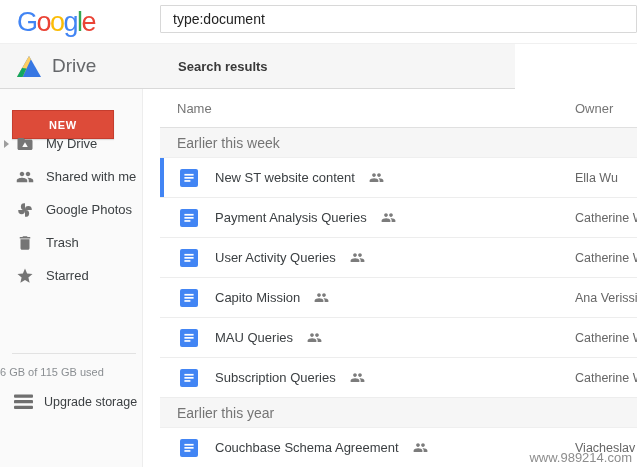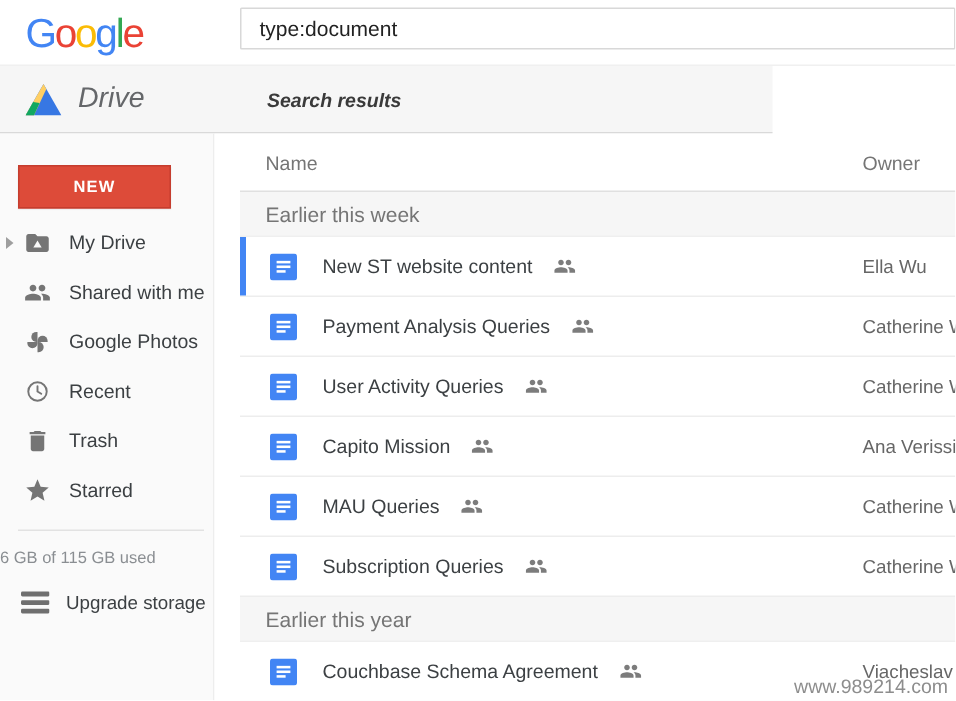--- a/index.html
+++ b/index.html
@@ -11,38 +11,38 @@
           border-bottom:1px solid #f0f0f0;box-sizing:border-box;}
   .glogo{position:absolute;left:17px;top:7px;font-size:27px;font-weight:500;
          letter-spacing:-1.5px;line-height:30px;cursor:pointer;}
   .cb{color:#4285F4}.cr{color:#EA4335}.cy{color:#FBBC05}.cg{color:#34A853}
   .searchbox{position:absolute;left:160px;top:5px;width:477px;height:28px;box-sizing:border-box;
              border:1px solid #d8d8d8;border-radius:1px;padding:0 12px;font-size:14px;color:#222;
              font-family:"Liberation Sans",sans-serif;outline:none;background:#fff;}
 
   
   .appbar{position:absolute;left:0;top:44px;width:515px;height:45px;background:#f6f6f6;
-          border-bottom:1px solid #d9d9d9;box-sizing:border-box;font-style:italic;}
+          border-bottom:1px solid #d9d9d9;box-sizing:border-box;}
   .drive-brand{position:absolute;left:17px;top:0;height:44px;display:flex;align-items:center;cursor:pointer;}
   .drive-brand svg{display:block;}
   .drive-name{margin-left:11px;font-size:19px;color:#65676a;}
   .page-title{position:absolute;left:178px;top:0;height:44px;display:flex;align-items:center;
               font-size:13px;font-weight:bold;color:#3a3a3a;}
 
   
   .body{position:absolute;left:0;top:89px;width:637px;height:378px;}
 
   
   .sidebar{position:absolute;left:0;top:0;width:143px;height:378px;background:#fafafa;
            border-right:1px solid #ededed;box-sizing:border-box;}
   .new-btn{position:absolute;left:12px;top:21px;width:100px;height:27px;background:#DD4B39;
            border:1px solid #c53d2e;border-radius:0;color:#fff;font-size:11px;font-weight:bold;
            letter-spacing:.8px;display:flex;align-items:center;justify-content:center;cursor:pointer;
            box-shadow:0 1px 1px rgba(0,0,0,.12);}
-  .nav{position:absolute;left:0;top:56px;width:143px;}
+  .nav{position:absolute;left:0;top:38px;width:143px;}
   .nav-item{position:relative;height:33px;display:flex;align-items:center;padding-left:16px;cursor:pointer;}
   .nav-item svg{display:block;flex:0 0 auto;}
   .nav-label{margin-left:12px;font-size:13px;color:#3c4043;white-space:nowrap;}
   .expander{position:absolute;left:4px;top:50%;margin-top:-4px;width:0;height:0;
             border-left:5px solid #9e9e9e;border-top:4px solid transparent;border-bottom:4px solid transparent;}
   .side-divider{position:absolute;left:12px;right:6px;top:264px;height:1px;background:#e2e2e2;}
   .storage-usage{position:absolute;left:0;top:277px;font-size:11px;color:#8a8e92;}
   .upgrade{position:absolute;left:0;top:300px;width:143px;height:26px;display:flex;align-items:center;cursor:pointer;}
   .upgrade svg{margin-left:14px;display:block;}
   .upgrade-label{margin-left:11px;font-size:12.5px;font-weight:500;color:#3c4043;white-space:nowrap;}
@@ -120,27 +120,20 @@
           <svg width="18" height="18" viewBox="0 0 24 24" fill="#757575">
             <path d="M11 12a4.5 4.5 0 0 1 0-9h1v9z"></path>
             <path d="M12 11a4.5 4.5 0 0 1 9 0v1h-9z"></path>
             <path d="M13 12a4.5 4.5 0 0 1 0 9h-1v-9z"></path>
             <path d="M12 13a4.5 4.5 0 0 1-9 0v-1h9z"></path>
           </svg>
           <span class="nav-label">Google Photos</span>
         </div>
         <div class="nav-item">
           <svg width="18" height="18" viewBox="0 0 24 24">
-            <circle cx="12" cy="12" r="8.2" fill="none" stroke="#757575" stroke-width="1.7"></circle>
-            <path d="M12 7.3V12l3.3 2" fill="none" stroke="#757575" stroke-width="1.7" stroke-linecap="round"></path>
-          </svg>
-          <span class="nav-label">Recent</span>
-        </div>
-        <div class="nav-item">
-          <svg width="18" height="18" viewBox="0 0 24 24">
             <path fill="#757575" d="M6 19c0 1.1.9 2 2 2h8c1.1 0 2-.9 2-2V7H6v12zM19 4h-3.5l-1-1h-5l-1 1H5v2h14V4z"></path>
           </svg>
           <span class="nav-label">Trash</span>
         </div>
         <div class="nav-item">
           <svg width="18" height="18" viewBox="0 0 24 24">
             <path fill="#757575" d="M12 17.27L18.18 21l-1.64-7.03L22 9.24l-7.19-.61L12 2 9.19 8.63 2 9.24l5.46 4.73L5.82 21z"></path>
           </svg>
           <span class="nav-label">Starred</span>
         </div>

